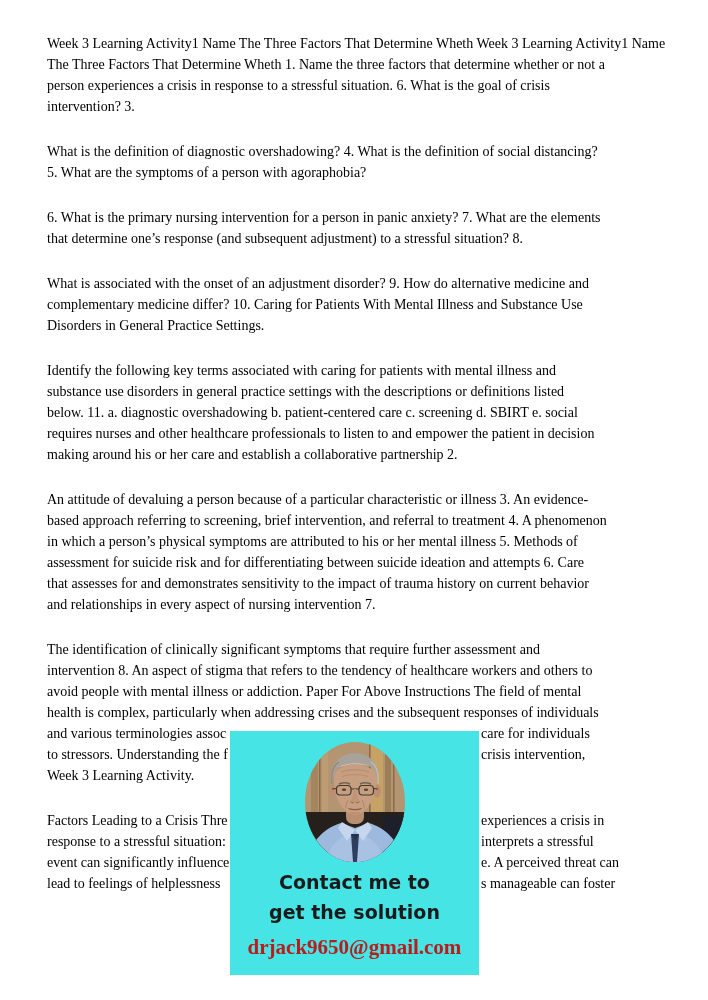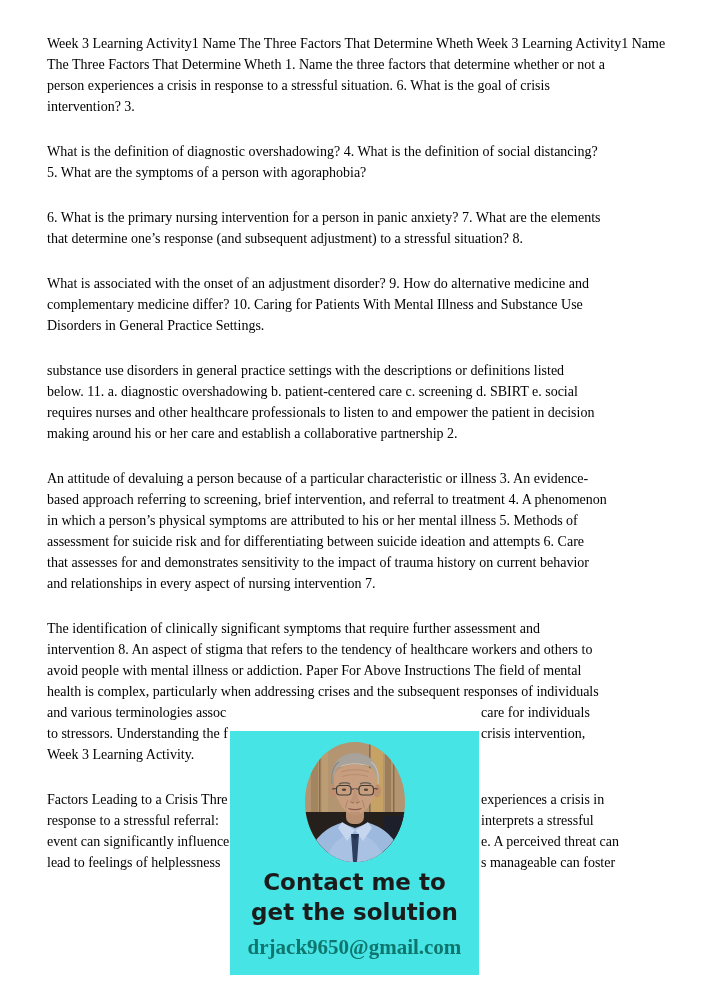--- a/index.html
+++ b/index.html
@@ -41,32 +41,32 @@
     border-radius:50%;
     overflow:hidden;
   }
   .portrait svg { display:block; width:100%; height:100%; }
   .card-headline {
     position:absolute; top:136px; left:0;
     width:100%;
     text-align:center;
     font-family:"DejaVu Sans", sans-serif;
     font-weight:700;
-    font-size:23px;
+    font-size:19px;
     line-height:30px;
     color:#1b1b1b;
   }
   .card-email {
     position:absolute; top:204px; left:0;
     width:100%;
     text-align:center;
     font-family:"Liberation Serif", serif;
     font-weight:700;
     font-size:21px;
-    color:#0f766e;
+    color:#b91c1c;
   }
 </style>
 </head>
 <body>
 
 <div class="page" style="background: rgb(255, 255, 255);">
 
   <div class="doc-text" id="doc-text" style="color: rgb(0, 0, 0);">
       <div class="para">
         <div class="line">Week 3 Learning Activity1 Name The Three Factors That Determine Wheth Week 3 Learning Activity1 Name</div>
@@ -81,20 +81,21 @@
       <div class="para">
         <div class="line">6. What is the primary nursing intervention for a person in panic anxiety? 7. What are the elements</div>
         <div class="line">that determine one’s response (and subsequent adjustment) to a stressful situation? 8.</div>
       </div>
       <div class="para">
         <div class="line">What is associated with the onset of an adjustment disorder? 9. How do alternative medicine and</div>
         <div class="line">complementary medicine differ? 10. Caring for Patients With Mental Illness and Substance Use</div>
         <div class="line">Disorders in General Practice Settings.</div>
       </div>
       <div class="para">
+        <div class="line">Identify the following key terms associated with caring for patients with mental illness and</div>
         <div class="line">substance use disorders in general practice settings with the descriptions or definitions listed</div>
         <div class="line">below. 11. a. diagnostic overshadowing b. patient-centered care c. screening d. SBIRT e. social</div>
         <div class="line">requires nurses and other healthcare professionals to listen to and empower the patient in decision</div>
         <div class="line">making around his or her care and establish a collaborative partnership 2.</div>
       </div>
       <div class="para">
         <div class="line">An attitude of devaluing a person because of a particular characteristic or illness 3. An evidence-</div>
         <div class="line">based approach referring to screening, brief intervention, and referral to treatment 4. A phenomenon</div>
         <div class="line">in which a person’s physical symptoms are attributed to his or her mental illness 5. Methods of</div>
         <div class="line">assessment for suicide risk and for differentiating between suicide ideation and attempts 6. Care</div>
@@ -105,21 +106,21 @@
         <div class="line">The identification of clinically significant symptoms that require further assessment and</div>
         <div class="line">intervention 8. An aspect of stigma that refers to the tendency of healthcare workers and others to</div>
         <div class="line">avoid people with mental illness or addiction. Paper For Above Instructions The field of mental</div>
         <div class="line">health is complex, particularly when addressing crises and the subsequent responses of individuals</div>
         <div class="line"><span>and various terminologies assoc</span><span class="frag-right">care for individuals</span></div>
         <div class="line"><span>to stressors. Understanding the f</span><span class="frag-right">crisis intervention,</span></div>
         <div class="line">Week 3 Learning Activity.</div>
       </div>
       <div class="para">
         <div class="line"><span>Factors Leading to a Crisis Thre</span><span class="frag-right">experiences a crisis in</span></div>
-        <div class="line"><span>response to a stressful referral:</span><span class="frag-right">interprets a stressful</span></div>
+        <div class="line"><span>response to a stressful situation:</span><span class="frag-right">interprets a stressful</span></div>
         <div class="line"><span>event can significantly influence</span><span class="frag-right">e. A perceived threat can</span></div>
         <div class="line"><span>lead to feelings of helplessness</span><span class="frag-right">s manageable can foster</span></div>
       </div>
     </div>
 
   <div class="overlay-card" id="overlay-card" style="background: rgb(70, 228, 228);">
     <div class="portrait">
       <svg viewBox="0 0 100 120" preserveAspectRatio="none">
 
         <rect x="0" y="0" width="100" height="120" fill="#b39571"></rect>

